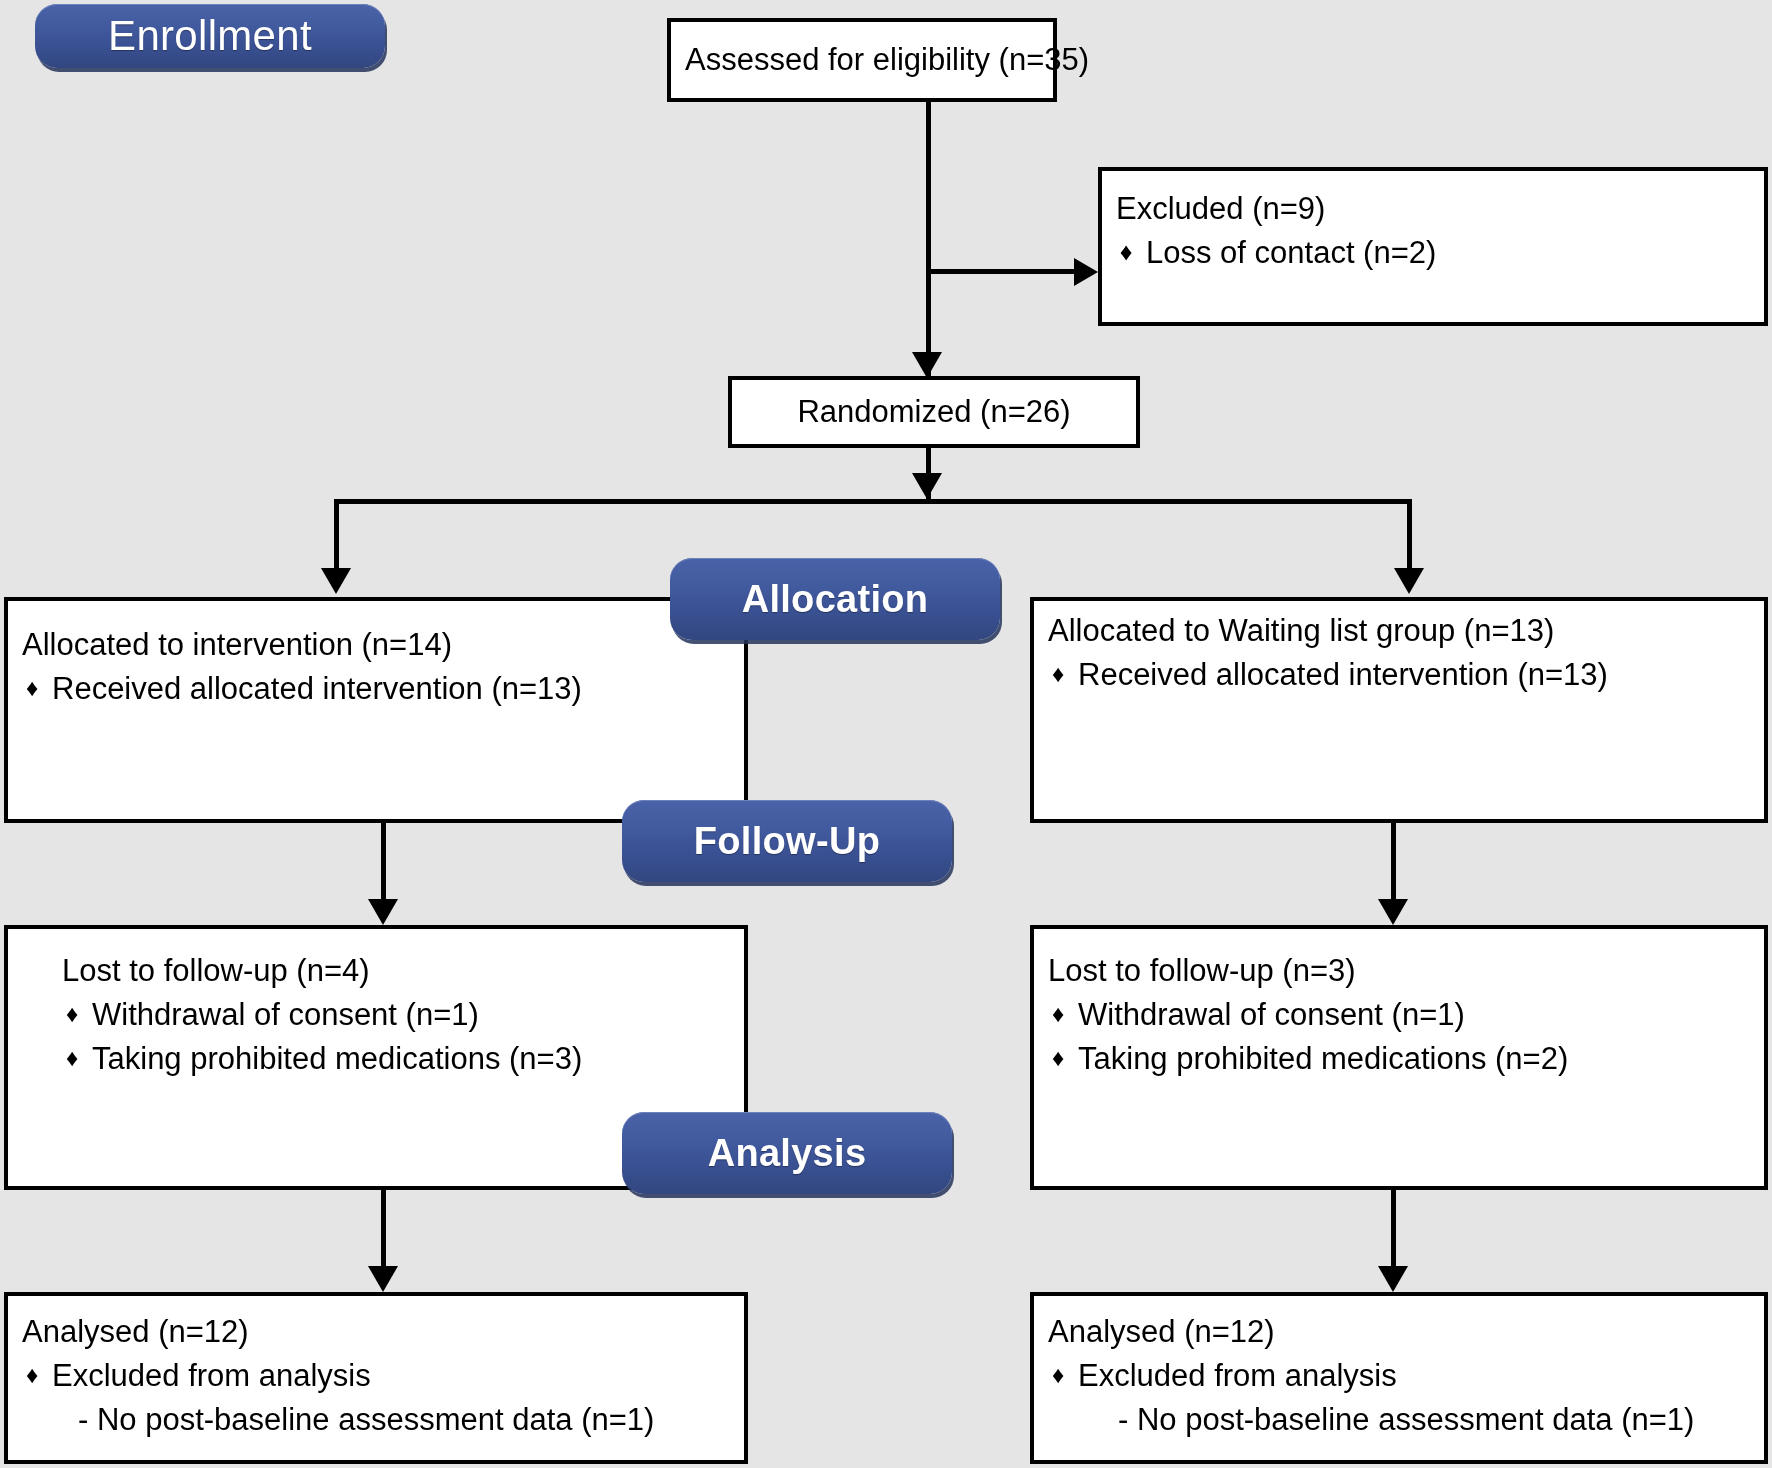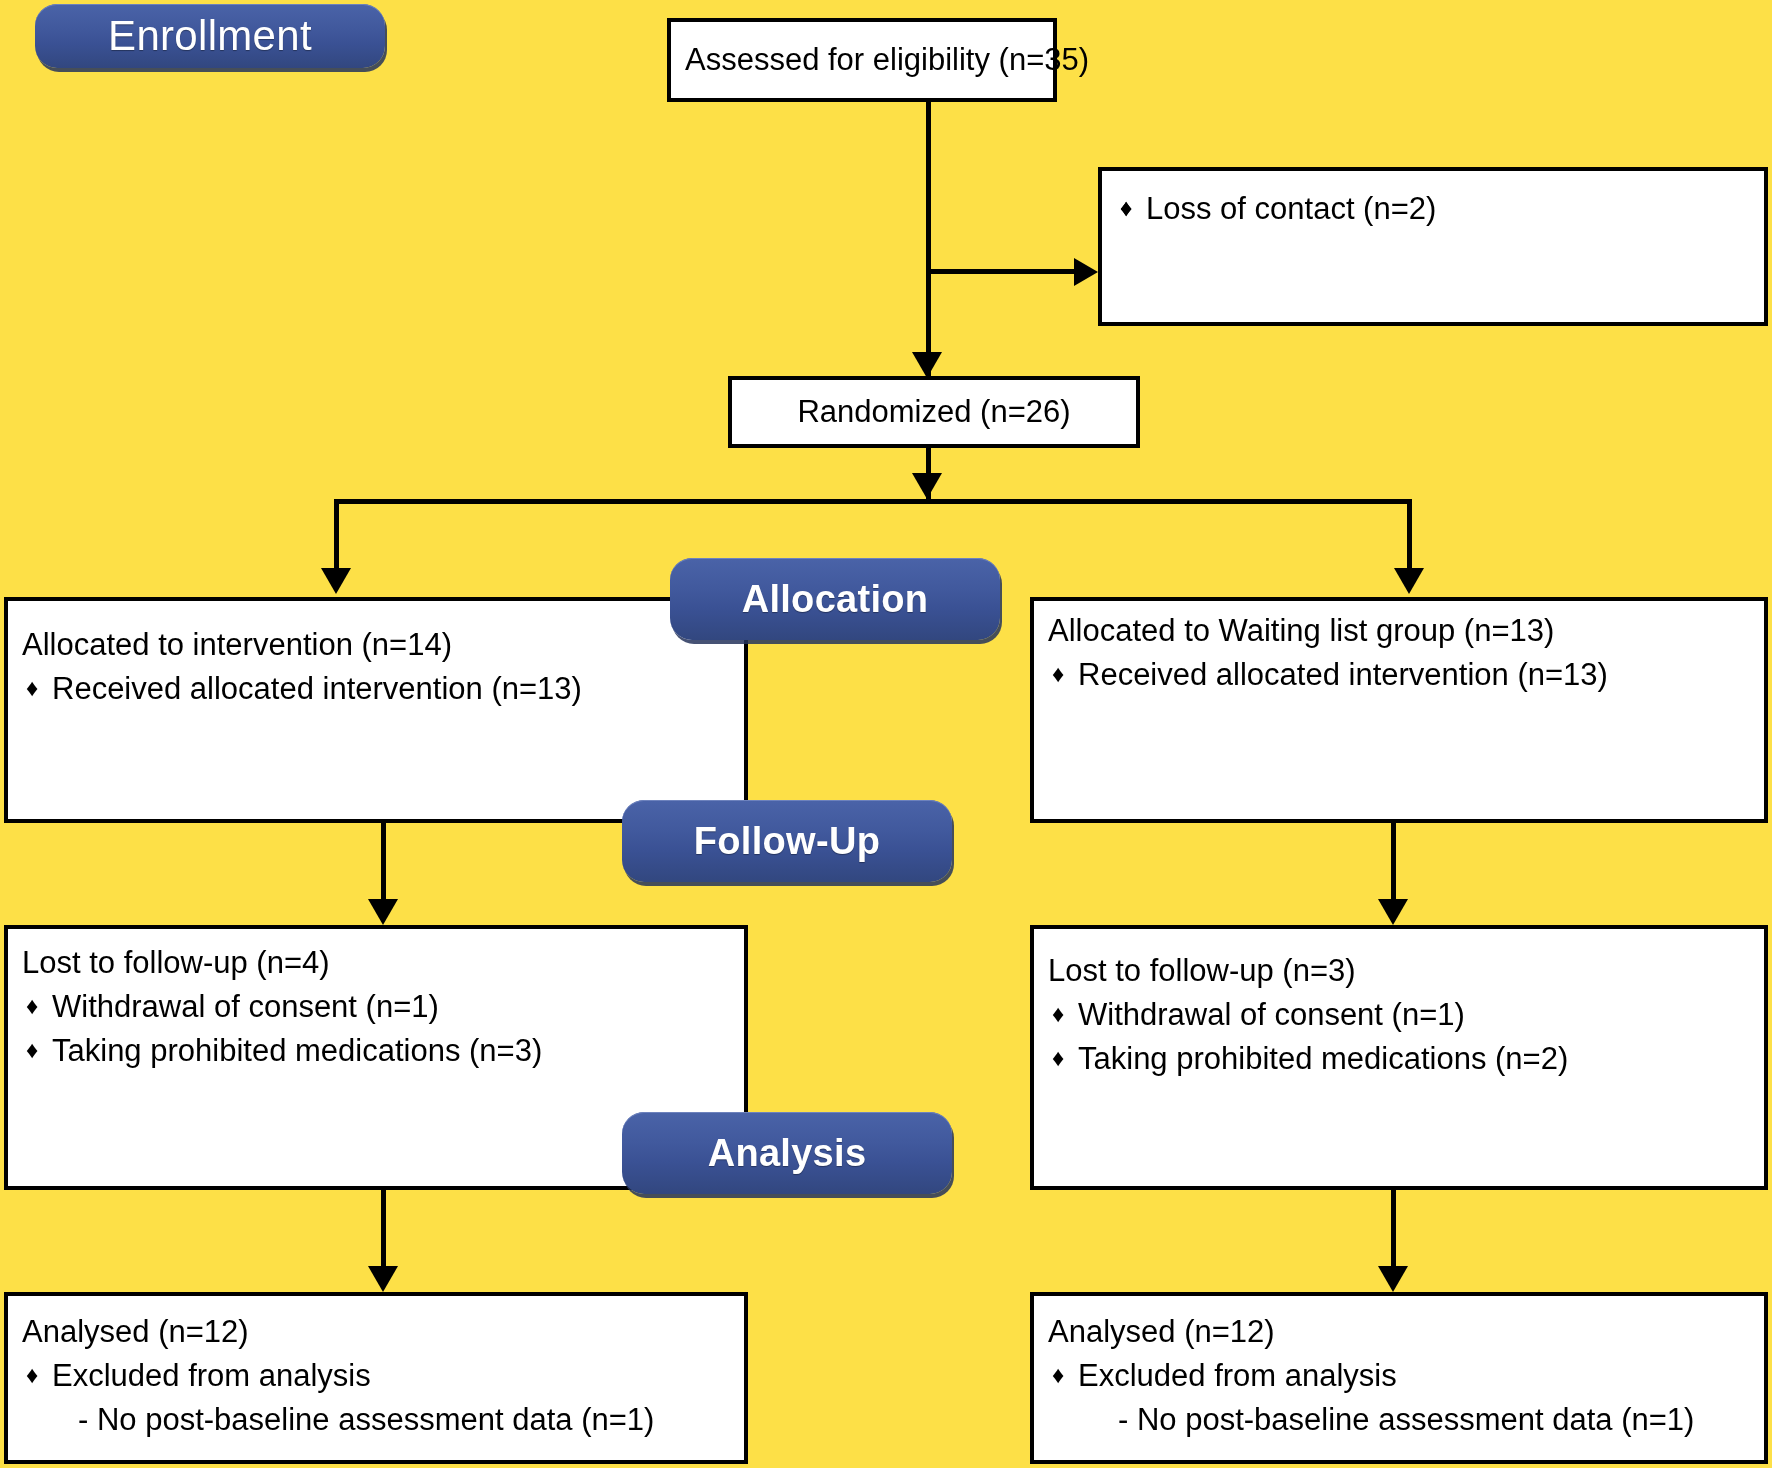--- a/index.html
+++ b/index.html
@@ -1,17 +1,17 @@
 <!DOCTYPE html>
 <html><head>
 <meta charset="utf-8">
 <style>
   html,body{margin:0;padding:0;background:#ffffff;}
   body{font-family:"Liberation Sans", sans-serif;}
-  #stage{position:relative;width:1772px;height:1468px;overflow:hidden;background:#fde047;}
+  #stage{position:relative;width:1772px;height:1468px;overflow:hidden;background:#e5e5e5;}
 
   .box{
     position:absolute;
     background:#ffffff;
     border:4px solid #000000;
     box-sizing:border-box;
     z-index:3;
   }
   .box .lines{
     padding:16px 14px 10px 14px;
@@ -79,20 +79,21 @@
 
   <div class="ln-v" style="left:926px;top:102px;height:277px;"></div>
 
   <div class="ln-h" style="left:926px;top:269px;width:165px;"></div>
   <div class="arrow-r" style="left:1074px;top:258px;"></div>
 
   <div class="arrow-d" style="left:912px;top:352px;"></div>
 
   <div class="box" style="left:1098px;top:167px;width:670px;height:159px;">
     <div class="lines">
+      <div class="ln">Excluded (n=9)</div>
       <div class="ln bullet">
         <span class="bul">♦</span>
       </div>
       <div class="ln bullet">
         <span class="bul">♦</span>
         <span>Loss of contact (n=2)</span>
       </div>
     </div>
   </div>
 
@@ -137,21 +138,21 @@
   <div class="ln-v" style="left:381px;top:823px;height:89px;"></div>
   <div class="arrow-d" style="left:368px;top:899px;"></div>
   <div class="ln-v" style="left:1391px;top:823px;height:89px;"></div>
   <div class="arrow-d" style="left:1378px;top:899px;"></div>
 
   <div class="badge badge-stage" style="left:622px;top:800px;width:330px;height:82px;">
     <span>Follow-Up</span>
   </div>
 
   <div class="box" style="left:4px;top:925px;width:744px;height:265px;">
-    <div class="lines" style="padding-top:12px;">
+    <div class="lines" style="padding-top:20px;margin-left:40px;">
       <div class="ln">Lost to follow-up (n=4)</div>
       <div class="ln bullet">
         <span class="bul">♦</span>
         <span>Withdrawal of consent (n=1)</span>
       </div>
       <div class="ln bullet">
         <span class="bul">♦</span>
         <span>Taking prohibited medications (n=3)</span>
       </div>
     </div>

